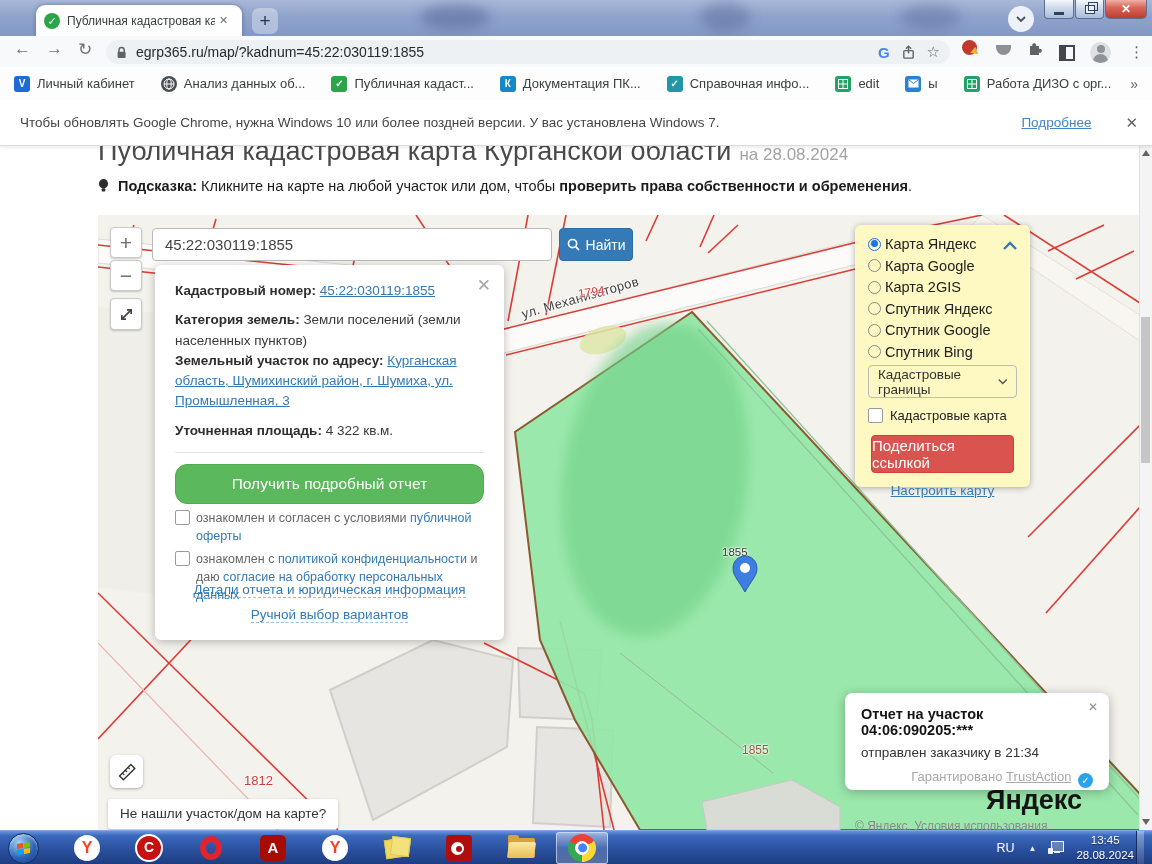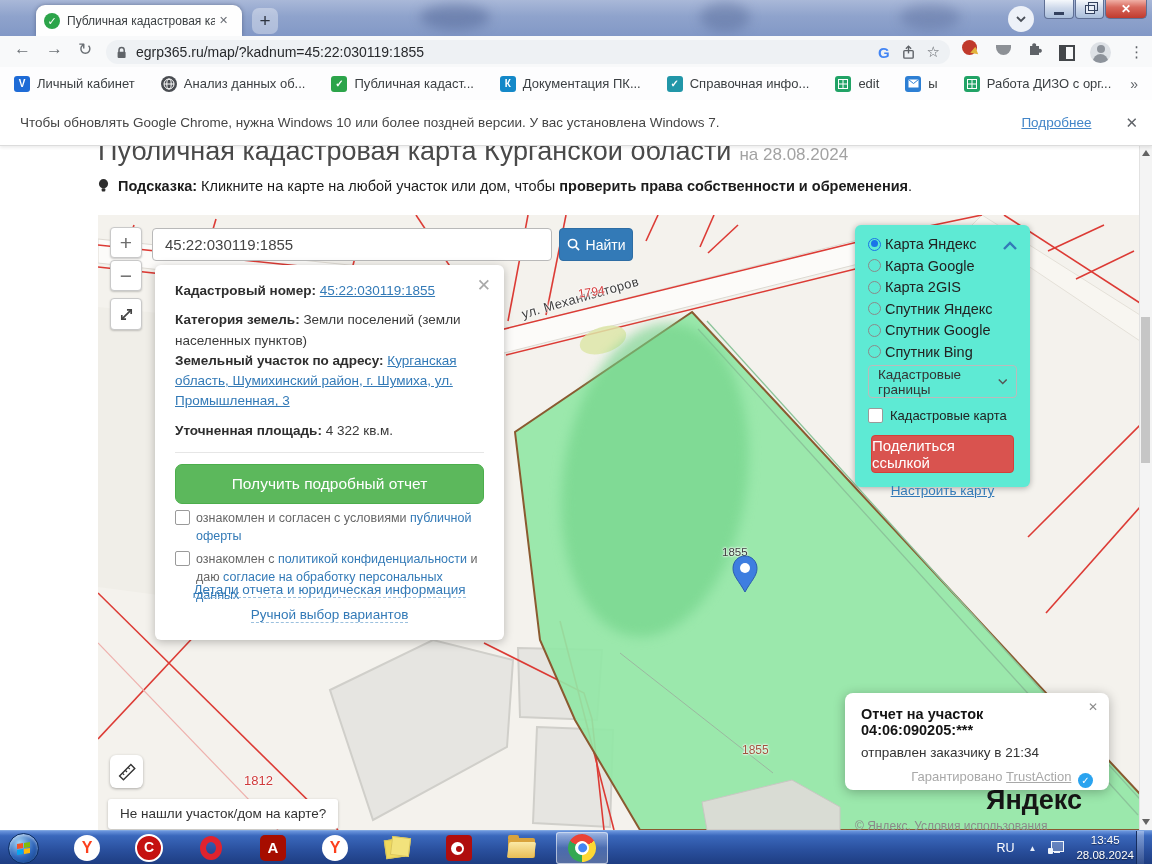--- a/index.html
+++ b/index.html
@@ -85,28 +85,28 @@
   #ppopup b{color:#2e2e2e;}
   .pclose{position:absolute;right:13px;top:8px;font-size:17px;color:#a9a9a9;}
   .plink{color:#337ab7;}
   .u{text-decoration:underline;}
   .prow{margin-bottom:9px;}
   .mb0{margin-bottom:0;}
   #ppopup hr{border:none;border-top:1px solid #e6e6e6;margin:11px 0;}
   #pemail{width:100%;height:38px;border:1px solid #ccc;border-radius:4px;font-size:15px;color:#444;
     padding:0 12px;box-sizing:border-box;font-family:"Liberation Sans",sans-serif;}
   #pemail::placeholder{color:#b3b3b3;}
-  #pbtn{margin-top:9px;height:38px;background:#5cb85c;border:1px solid #4cae4c;border-radius:7px;color:#fff;
+  #pbtn{margin-top:9px;height:38px;background:#5cb85c;border:1px solid #4cae4c;border-radius:12px;color:#fff;
     font-size:15.5px;display:flex;align-items:center;justify-content:center;}
   .pchk{display:block;position:relative;padding-left:21px;font-size:12.5px;color:#666;margin-top:5px;line-height:1.45;}
   .pchk .box{position:absolute;left:0;top:1px;width:13px;height:13px;border:1px solid #9a9a9a;border-radius:2px;background:#fff;}
   .plinks{position:absolute;left:0;right:0;bottom:12px;text-align:center;font-size:13.5px;line-height:1.9;}
   .dashed{color:#337ab7;border-bottom:1px dashed #9bc0de;}
   
-  #layers{position:absolute;left:757px;top:10px;width:175px;height:262px;background:#5eead4;border-radius:6px;
+  #layers{position:absolute;left:757px;top:10px;width:175px;height:262px;background:#fef9c3;border-radius:6px;
     box-shadow:0 1px 6px rgba(0,0,0,.3);z-index:24;padding:11px 13px;box-sizing:border-box;}
   .radiorow{display:flex;align-items:center;margin-bottom:5.5px;font-size:14.5px;color:#222;}
   .rad{width:13px;height:13px;border-radius:50%;border:1.5px solid #8a8a8a;margin-right:4px;box-sizing:border-box;flex:0 0 13px;}
   .rad.on{border-color:#1a73e8;position:relative;}
   .rad.on:before{content:"";position:absolute;left:1.5px;top:1.5px;width:7px;height:7px;border-radius:50%;background:#1a73e8;}
   #lsel{height:31px;border:1px solid #bbb;border-radius:4px;display:flex;align-items:center;
     font-size:13.5px;color:#333;padding:0 9px;justify-content:space-between;}
   .chkrow{display:flex;align-items:center;margin-top:10px;font-size:13px;color:#222;}
   .chkbox{width:13px;height:13px;border:1px solid #9a9a9a;border-radius:2px;margin-right:7px;background:#fff;flex:0 0 13px;}
   #sharebtn{margin:12px 3px 0 3px;height:36px;background:#d9534f;border:1px solid #d43f3a;border-radius:4px;

